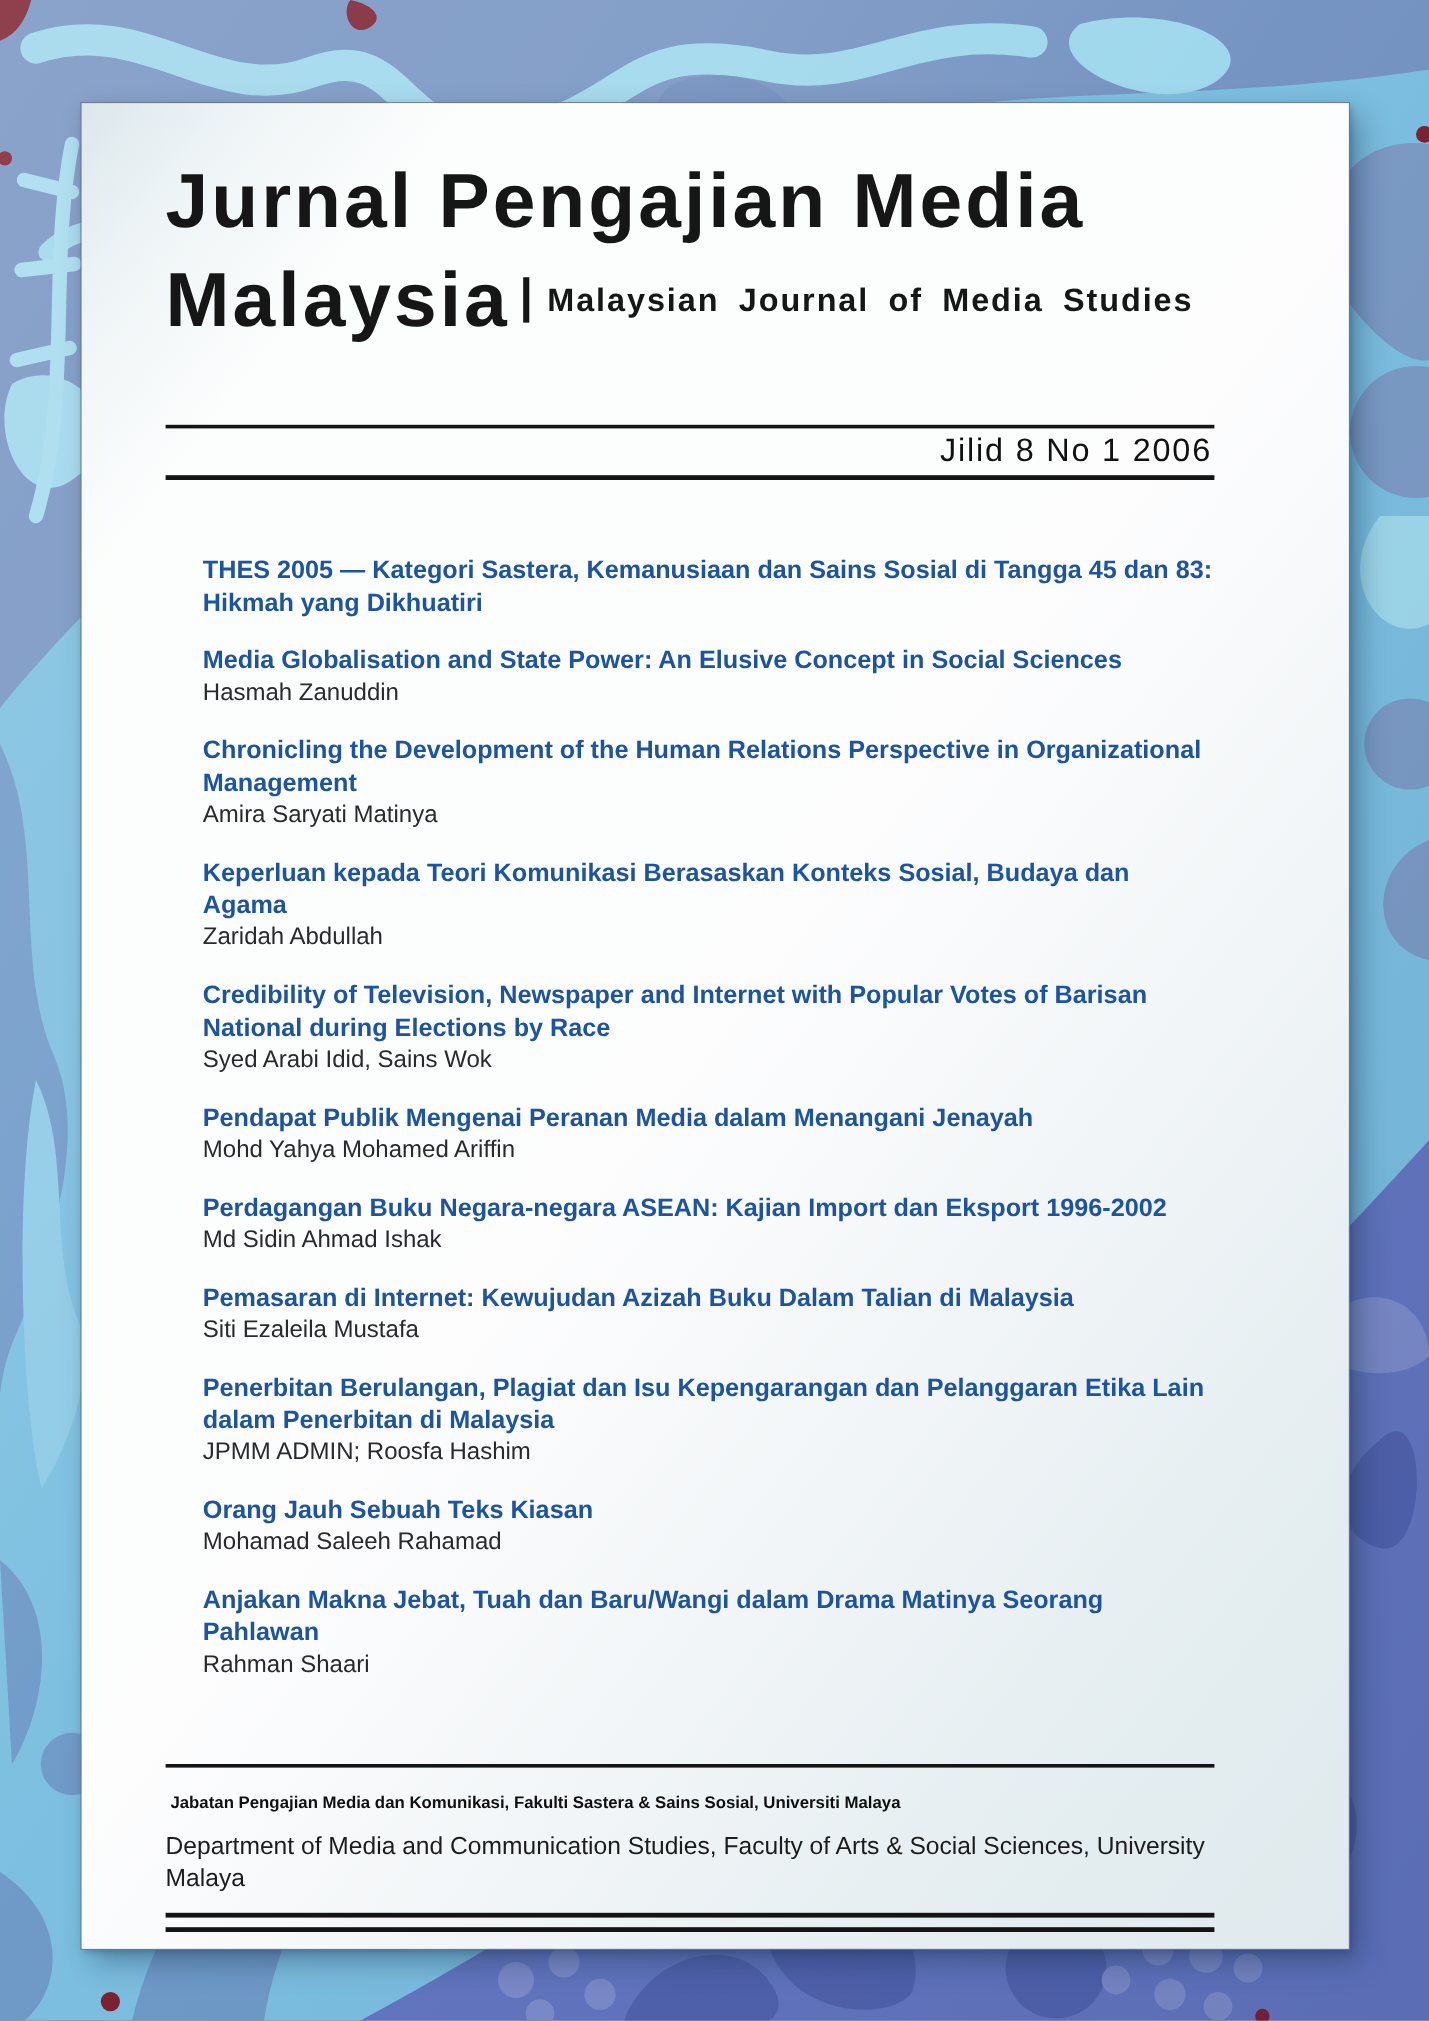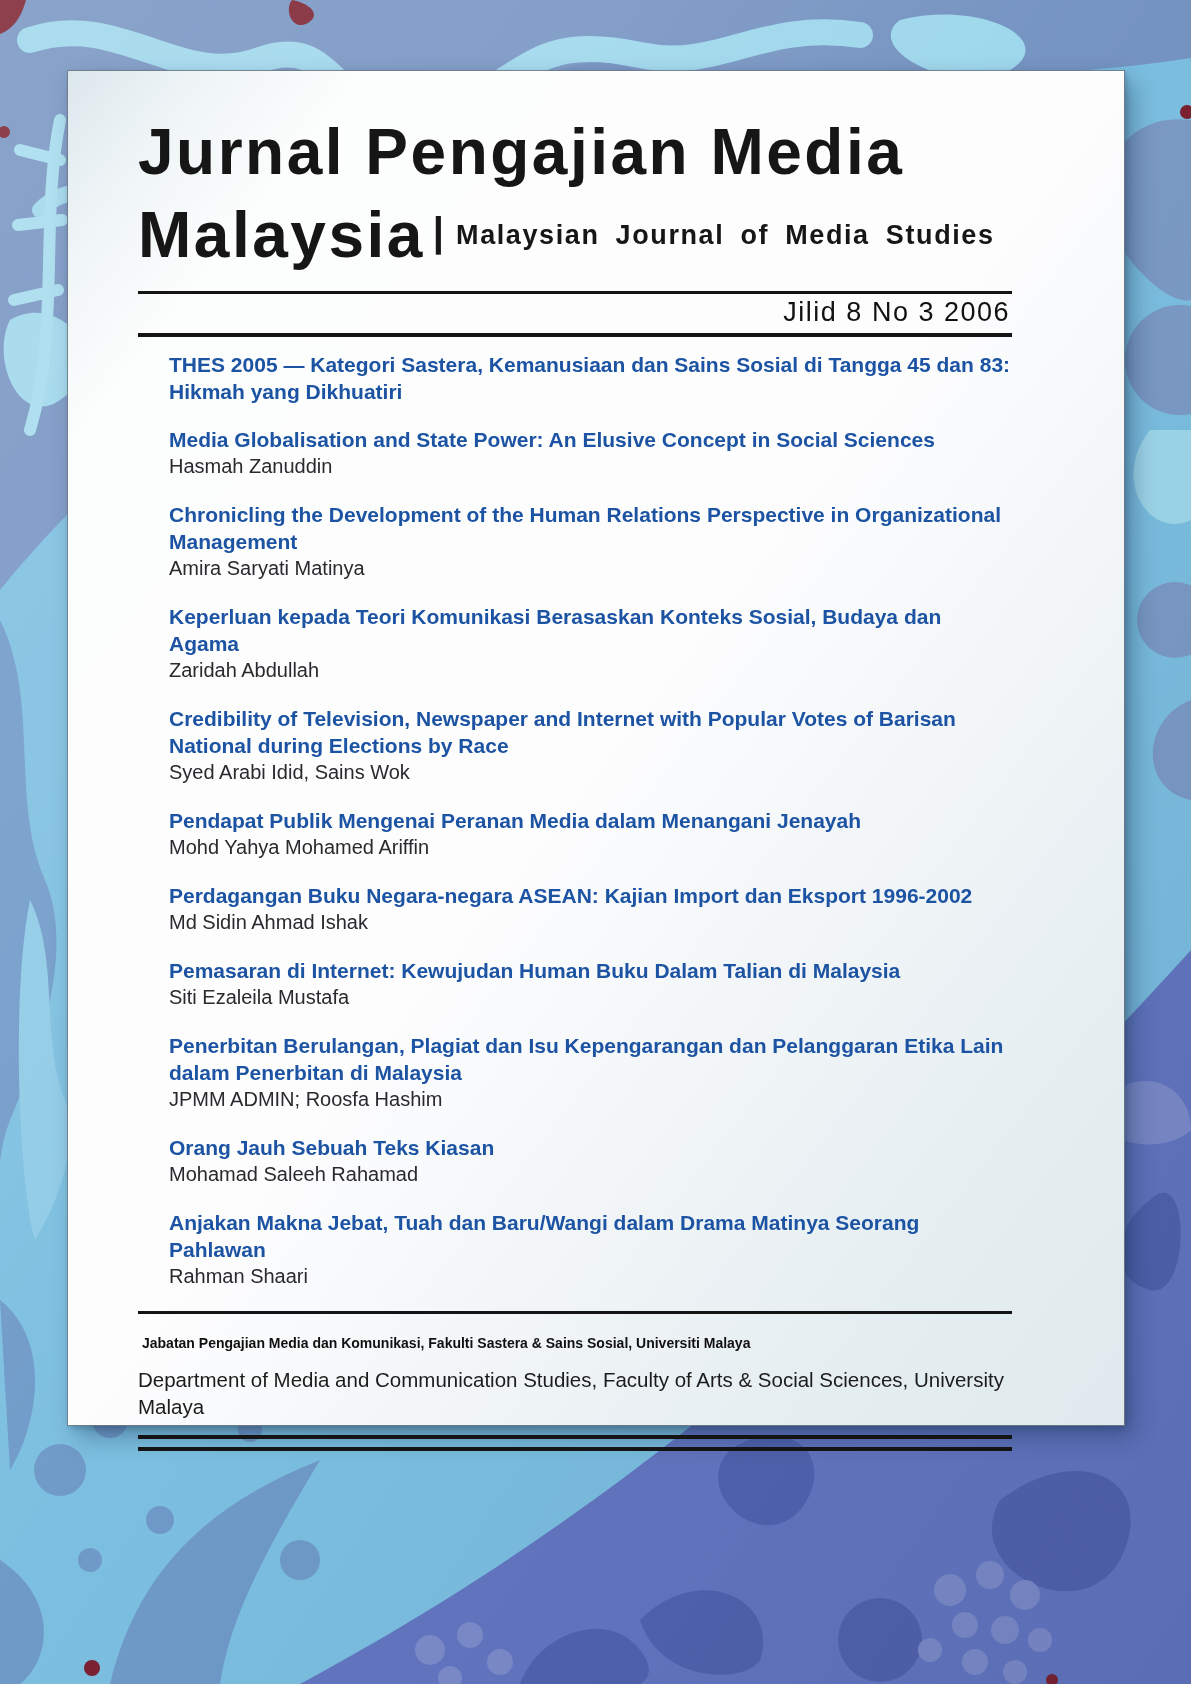--- a/index.html
+++ b/index.html
@@ -16,30 +16,31 @@
     background:linear-gradient(124deg,
       rgba(255,255,255,0.14) 0%,
       rgba(255,255,255,0.10) 26%,
       rgba(255,255,255,0.0) 47%,
       rgba(10,30,80,0.05) 76%,
       rgba(10,30,80,0.10) 100%);
   }
   
   .paper{
     position:absolute;
-    left:68px;top:71px;width:1056px;height:1354px;
+    left:68px;top:86px;width:1056px;height:1538px;
     box-sizing:border-box;
     padding:40px 112px 76px 70px;
     display:flex;flex-direction:column;
     background:linear-gradient(128deg,
       #dce7ec 0%, #eef4f6 6%, #fcfdfd 14%,
       #fdfdfe 50%, #f1f5f7 68%, #e4edf0 86%, #e0eaee 100%);
     box-shadow:0 0 0 1px rgba(110,122,132,.85),
                9px 11px 22px rgba(22,44,76,.38),
                2px 3px 6px rgba(22,44,76,.28);
+    gap:48px;
   }
   
   .masthead{color:#161616;}
   .mast-line1{
     font-size:64px;line-height:1.3;font-weight:700;
     letter-spacing:2.5px;white-space:nowrap;
   }
   .mast-line2{display:flex;align-items:center;white-space:nowrap;}
   .mast-sep{
     font-size:40px;font-weight:700;
@@ -163,21 +164,21 @@
       <div class="mast-line1">Jurnal Pengajian Media</div>
       <div class="mast-line2">
         <span class="mast-line1">Malaysia</span>
         <span class="mast-sep">|</span>
         <span class="mast-sub">Malaysian Journal of Media Studies</span>
       </div>
     </header>
 
     <div class="issue-bar">
       <div class="rule rule-thin"></div>
-      <div class="issue-text">Jilid 8 No 3 2006</div>
+      <div class="issue-text">Jilid 8 No 1 2006</div>
       <div class="rule rule-mid"></div>
     </div>
 
     <main class="toc">
 
         <div class="entry">
           <div class="entry-title">THES 2005 — Kategori Sastera, Kemanusiaan dan Sains Sosial di Tangga 45 dan 83: Hikmah yang Dikhuatiri</div>
         </div>
 
         <div class="entry">
@@ -204,21 +205,21 @@
           <div class="entry-title">Pendapat Publik Mengenai Peranan Media dalam Menangani Jenayah</div>
           <div class="entry-authors">Mohd Yahya Mohamed Ariffin</div>
         </div>
 
         <div class="entry">
           <div class="entry-title">Perdagangan Buku Negara-negara ASEAN: Kajian Import dan Eksport 1996-2002</div>
           <div class="entry-authors">Md Sidin Ahmad Ishak</div>
         </div>
 
         <div class="entry">
-          <div class="entry-title">Pemasaran di Internet: Kewujudan Human Buku Dalam Talian di Malaysia</div>
+          <div class="entry-title">Pemasaran di Internet: Kewujudan Azizah Buku Dalam Talian di Malaysia</div>
           <div class="entry-authors">Siti Ezaleila Mustafa</div>
         </div>
 
         <div class="entry">
           <div class="entry-title">Penerbitan Berulangan, Plagiat dan Isu Kepengarangan dan Pelanggaran Etika Lain dalam Penerbitan di Malaysia</div>
           <div class="entry-authors">JPMM ADMIN; Roosfa Hashim</div>
         </div>
 
 
         <div class="entry">

